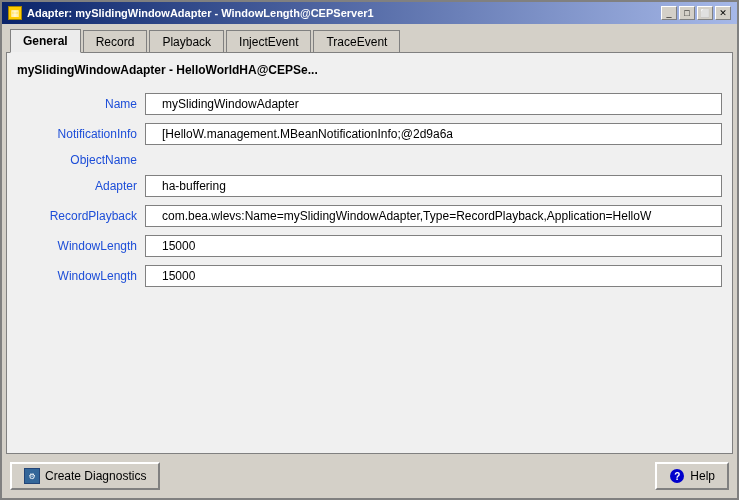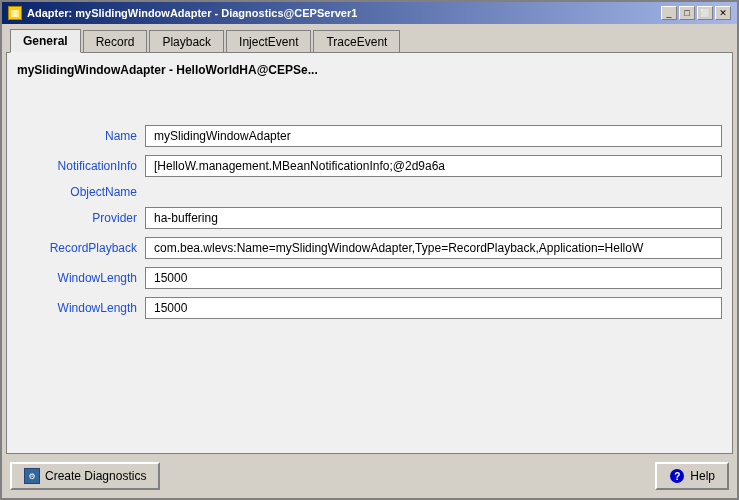--- a/index.html
+++ b/index.html
@@ -97,21 +97,20 @@
     }
     .tab-content {
       background: #f0f0f0;
       border: 1px solid #808080;
       flex: 1;
       display: flex;
       flex-direction: column;
       padding: 10px;
       position: relative;
       z-index: 1;
-      gap: 32px;
     }
     .content-title {
       font-size: 12px;
       font-weight: bold;
       margin-bottom: 16px;
       color: #000;
     }
     .form-area {
       flex: 1;
       display: flex;
@@ -128,21 +127,21 @@
       text-align: right;
       font-size: 12px;
       color: #1d4ed8;
       flex-shrink: 0;
     }
     .form-input {
       flex: 1;
       height: 22px;
       border: 1px solid #808080;
       background: #ffffff;
-      padding: 2px 8px;
+      padding: 2px 16px;
       font-size: 12px;
       font-family: Arial, sans-serif;
       color: #000;
       overflow: hidden;
       white-space: nowrap;
       display: flex;
       align-items: center;
     }
     .bottom-bar {
       display: flex;
@@ -195,21 +194,21 @@
     }
   </style>
 </head>
 <body>
 
 <div class="window">
 
   <div class="title-bar">
     <div class="title-bar-left">
       <div class="title-icon">▦</div>
-      <span class="title-text">Adapter: mySlidingWindowAdapter - Diagnostics@CEPServer1</span>
+      <span class="title-text">Adapter: mySlidingWindowAdapter - WindowLength@CEPServer1</span>
     </div>
     <div class="title-buttons">
       <div class="title-btn">_</div>
       <div class="title-btn">□</div>
       <div class="title-btn" style="font-size:8px;">⬜</div>
       <div class="title-btn">✕</div>
     </div>
   </div>
 
   <div class="window-body">
@@ -235,21 +234,21 @@
         <div class="form-row">
           <div class="form-label">NotificationInfo</div>
           <div class="form-input">[HelloW.management.MBeanNotificationInfo;@2d9a6a</div>
         </div>
 
         <div class="form-row">
           <div class="form-label">ObjectName</div>
         </div>
 
         <div class="form-row">
-          <div class="form-label">Provider</div>
+          <div class="form-label">Adapter</div>
           <div class="form-input">ha-buffering</div>
         </div>
 
         <div class="form-row">
           <div class="form-label">RecordPlayback</div>
           <div class="form-input">com.bea.wlevs:Name=mySlidingWindowAdapter,Type=RecordPlayback,Application=HelloW</div>
         </div>
 
         <div class="form-row">
           <div class="form-label">WindowLength</div>

